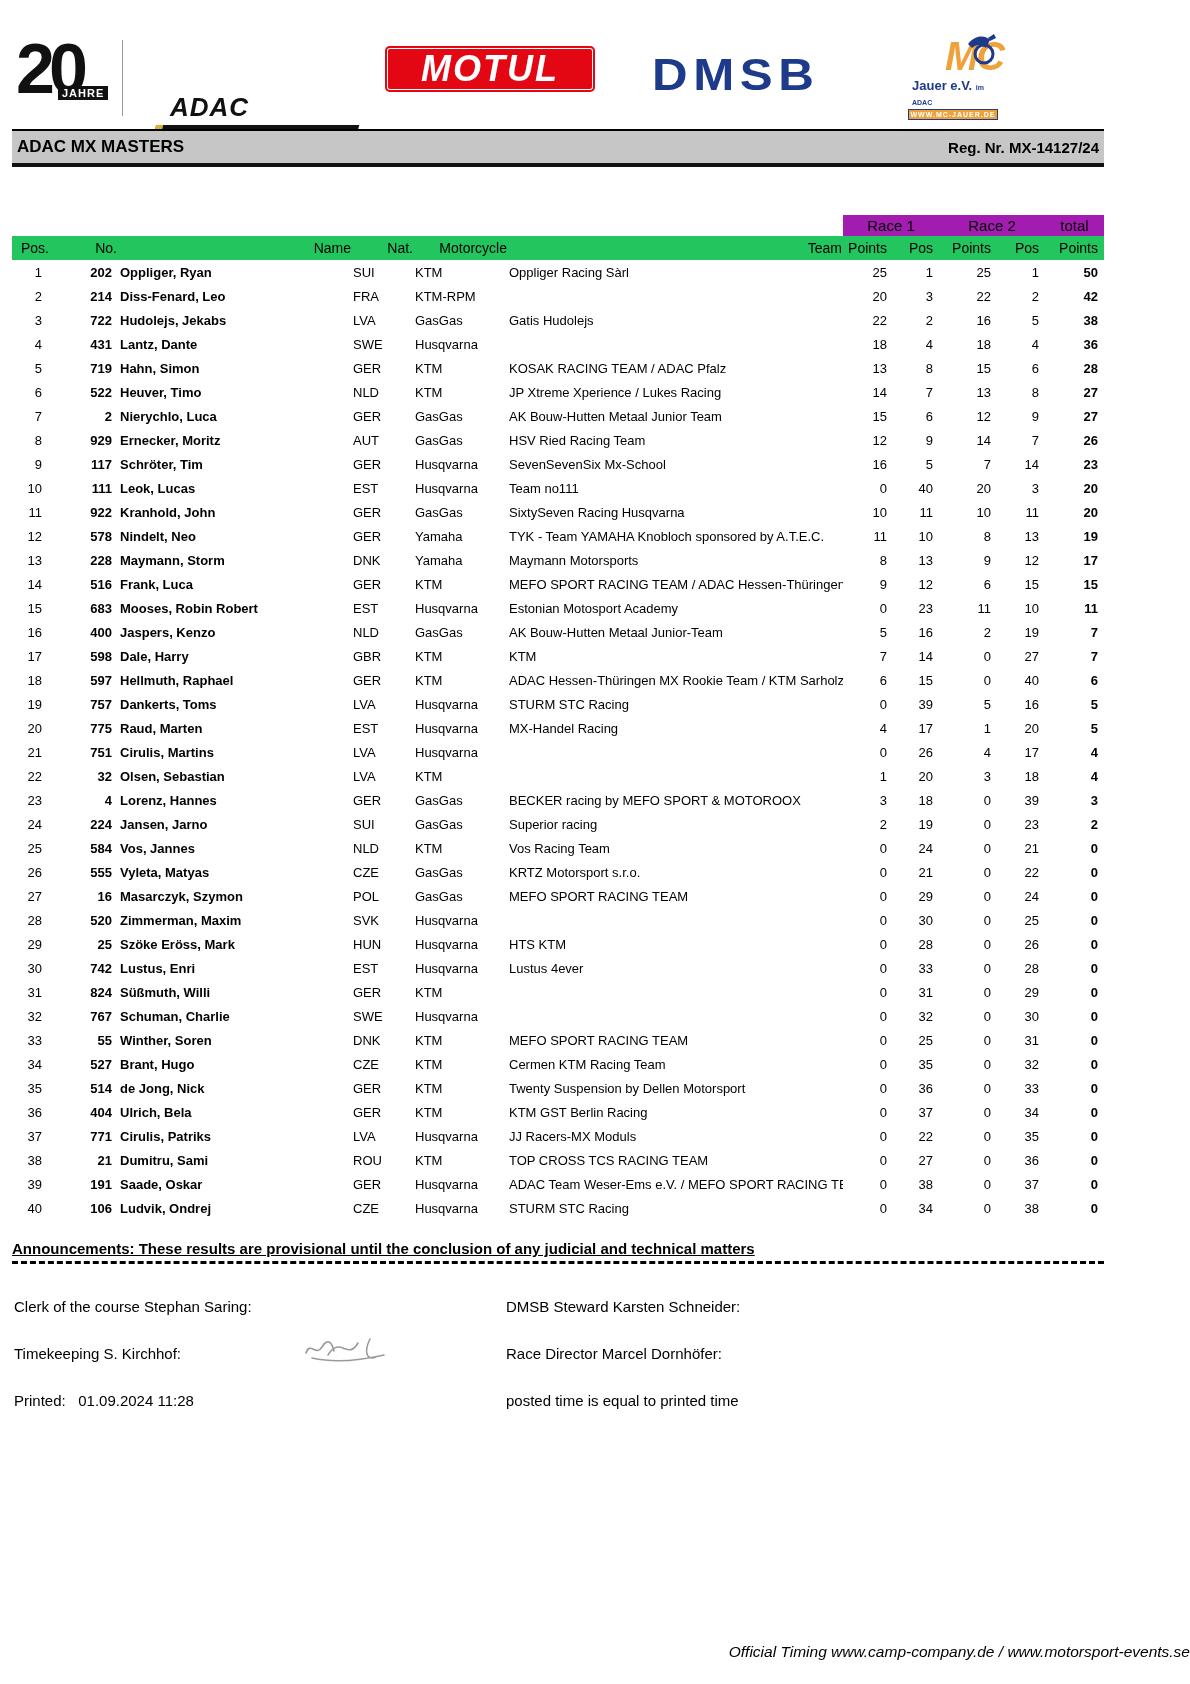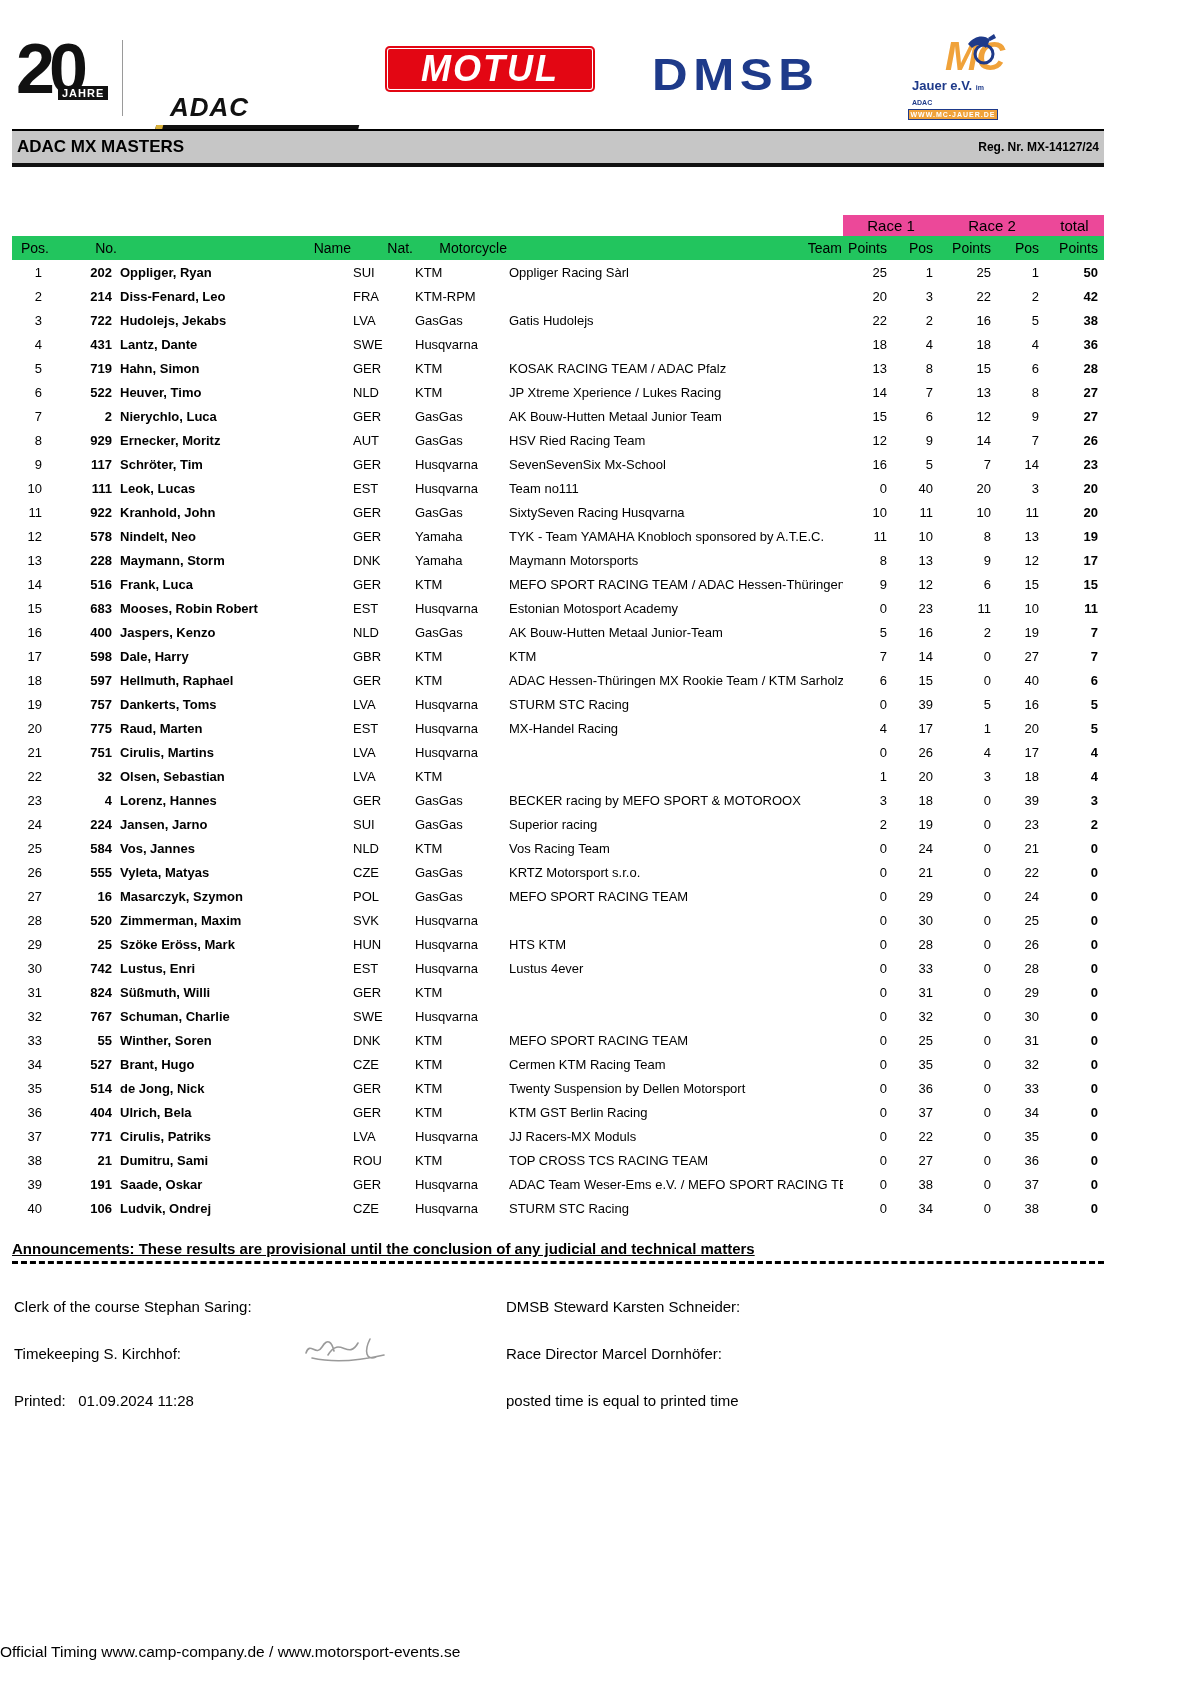--- a/index.html
+++ b/index.html
@@ -24,33 +24,33 @@
   .jauer-mc-row { position:relative; height:44px; }
   .jauer-mc { font-size:40px; font-weight:900; font-style:italic; color:#f0a23a; line-height:44px; letter-spacing:-2px;margin-left:37px; }
   .jauer-rider { position:absolute; right:0px; top:-2px; }
   .jauer-name { color:#1e3a8a; font-weight:bold; font-size:13px; text-align:left; padding-left:4px; }
   .jauer-sub { font-size:7px; font-weight:bold; }
   .jauer-url { margin-top:1px; background:#f0a23a; border:1px solid #1e3a8a; color:#fff; font-size:7px; font-weight:bold; letter-spacing:1px; padding:1px 0; }
 
   
   .title-bar { position:absolute; top:129px; left:12px; width:1092px; height:27px; background:#c6c6c6; border-top:2px solid #000; border-bottom:4px solid #111; box-sizing:border-box; display:flex; justify-content:space-between; align-items:center; padding:16px 5px; }
   .title-bar .t-left { font-size:17px; font-weight:bold; }
-  .title-bar .t-right { font-size:12px; font-weight:bold; }
+  .title-bar .t-right { font-size:15px; font-weight:bold; }
 
   
   .info { position:absolute; top:163px; left:12px; width:1092px; height:52px; font-size:15px; font-weight:bold; }
   .i-class  { position:absolute; left:2px;  top:6px; }
   .i-track  { position:absolute; left:402px; top:6px; }
   .i-results{ position:absolute; left:2px;  top:33px; }
   .i-datel  { position:absolute; left:402px; top:33px; }
   .i-datev  { position:absolute; left:494px; top:33px; }
 
   
   .race-band { position:absolute; top:215px; left:12px; width:1092px; height:21px; }
-  .race-band-fill { position:absolute; left:831px; right:0; top:0; bottom:0; background:#ec4899; display:flex; align-items:center; font-size:15px; }
+  .race-band-fill { position:absolute; left:831px; right:0; top:0; bottom:0; background:#a21caf; display:flex; align-items:center; font-size:15px; }
   .rb1 { width:96px; text-align:center; }
   .rb2 { width:106px; text-align:center; }
   .rbt { width:59px; text-align:center; }
 
   
   table.results { position:absolute; top:236px; left:12px; width:1092px; border-collapse:collapse; table-layout:fixed; }
   table.results thead th { background:#22c55e; height:22px; font-weight:normal; font-size:14px; white-space:nowrap;text-align:right; }
   th.h-pos  { text-align:left; padding-left:2px; }
   th.h-no   { text-align:center; }
   th.h-name { text-align:left; }
@@ -68,21 +68,21 @@
 
   
   .announce { position:absolute; top:1240px; left:12px; width:1092px; border-bottom:3px dashed #000; padding-bottom:3px; }
   .announce-text { font-size:15px; font-weight:bold; text-decoration:underline; }
   .officials { position:absolute; top:1290px; left:12px; width:1092px; font-size:15px; }
   .off-row { position:relative; height:47px; }
   .off-left  { position:absolute; left:2px; top:8px; }
   .off-right { position:absolute; left:494px; top:8px; }
   .signature { position:absolute; left:288px; top:-6px; }
 
-  .footer { position:absolute; top:1643px; left:0; width:1190px; text-align:left; font-size:15.5px; }
+  .footer { position:absolute; top:1643px; left:0; width:1190px; text-align:right; font-size:15.5px;font-style:italic; }
 </style>
 </head>
 <body>
 
 <div class="page">
 
   <div class="logo20">
     <span class="twenty">20</span>
     <span class="jahre">JAHRE</span>
   </div>

